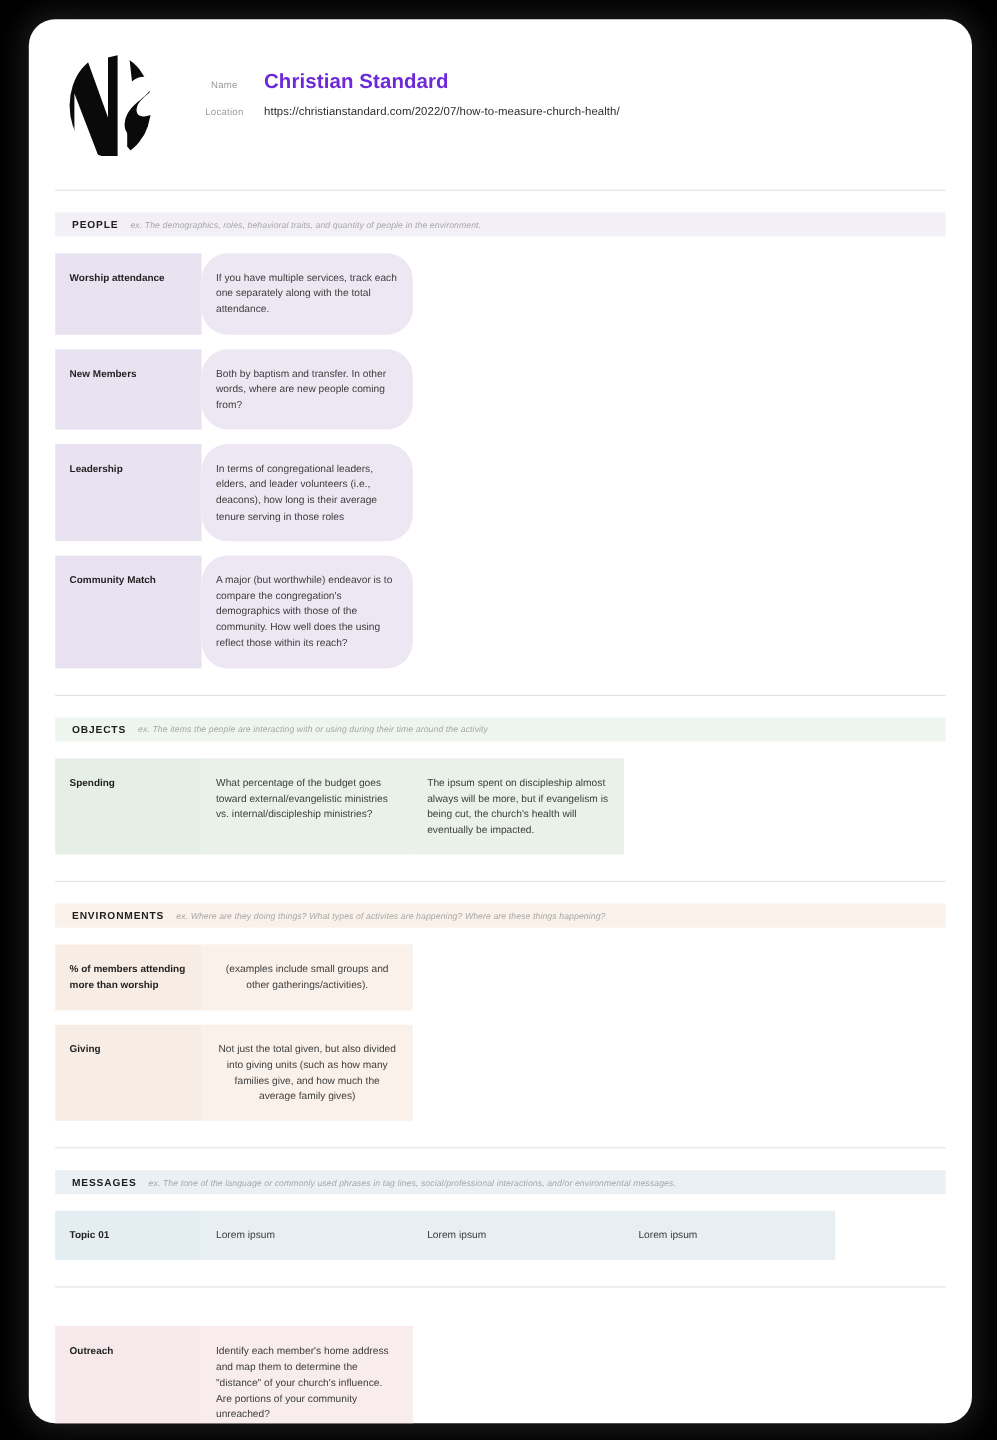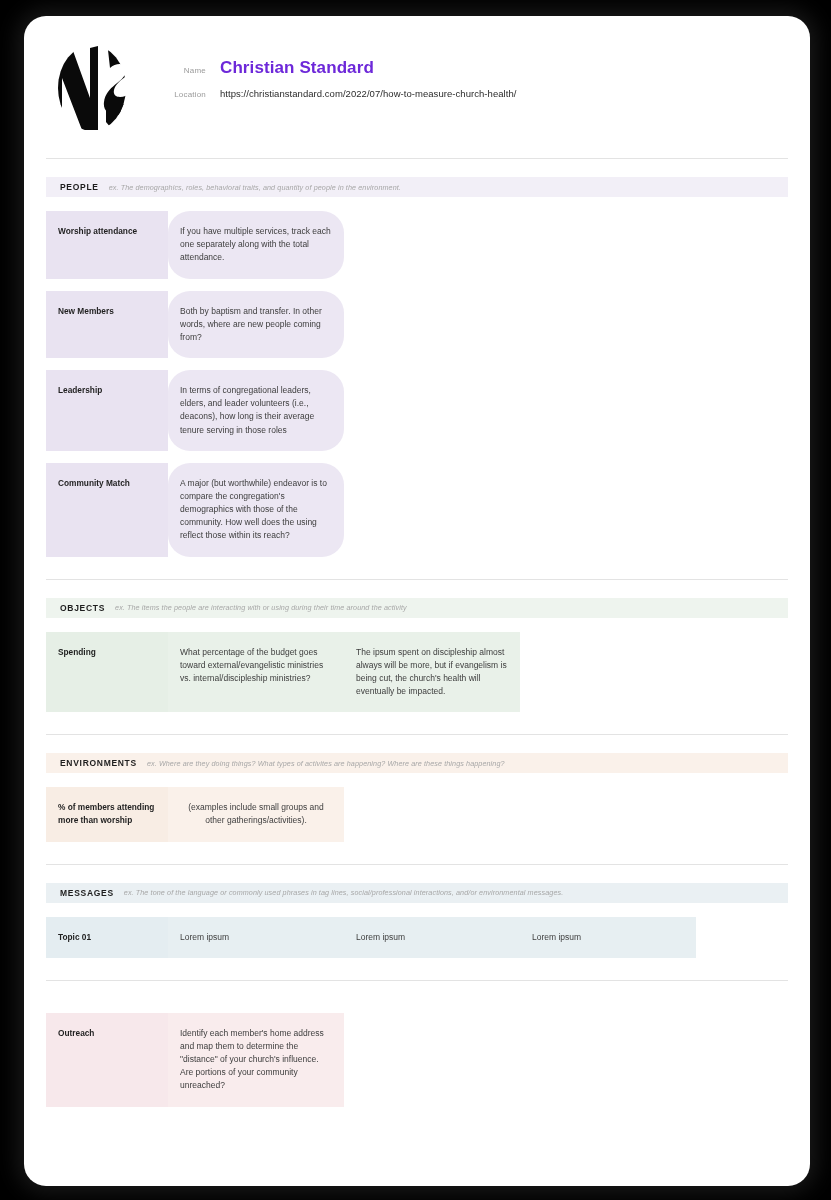--- a/index.html
+++ b/index.html
@@ -52,21 +52,21 @@
     flex: 1 1 auto;
   }
   .meta-row {
     display: flex;
     align-items: baseline;
     margin-bottom: 10px;
   }
   .meta-label {
     width: 52px;
     flex: 0 0 52px;
-    text-align: right;
+    text-align: center;
     font-size: 8px;
     color: #9b9b9b;
     letter-spacing: .2px;
     padding-right: 14px;
   }
   .meta-name {
     font-size: 17px;
     font-weight: bold;
     color: #6d28d9;
     letter-spacing: .1px;
@@ -252,20 +252,24 @@
           <div class="spacer-18"></div>
           <div class="section-band">
             <span class="section-title">ENVIRONMENTS</span>
             <span class="section-hint">ex. Where are they doing things? What types of activites are happening? Where are these things happening?</span>
           </div>
           <div class="rows">
             <div class="row">
               <div class="cell cell-label">% of members attending more than worship</div>
               <div class="cell cell-body">(examples include small groups and other gatherings/activities).</div>
             </div>
+            <div class="row">
+              <div class="cell cell-label">Giving</div>
+              <div class="cell cell-body">Not just the total given, but also divided into giving units (such as how many families give, and how much the average family gives)</div>
+            </div>
           </div>
           <div class="spacer-10"></div>
           <div class="divider"></div>
         </div>
         <div class="section sec-messages">
           <div class="spacer-18"></div>
           <div class="section-band">
             <span class="section-title">MESSAGES</span>
             <span class="section-hint">ex. The tone of the language or commonly used phrases in tag lines, social/professional interactions, and/or environmental messages.</span>
           </div>

